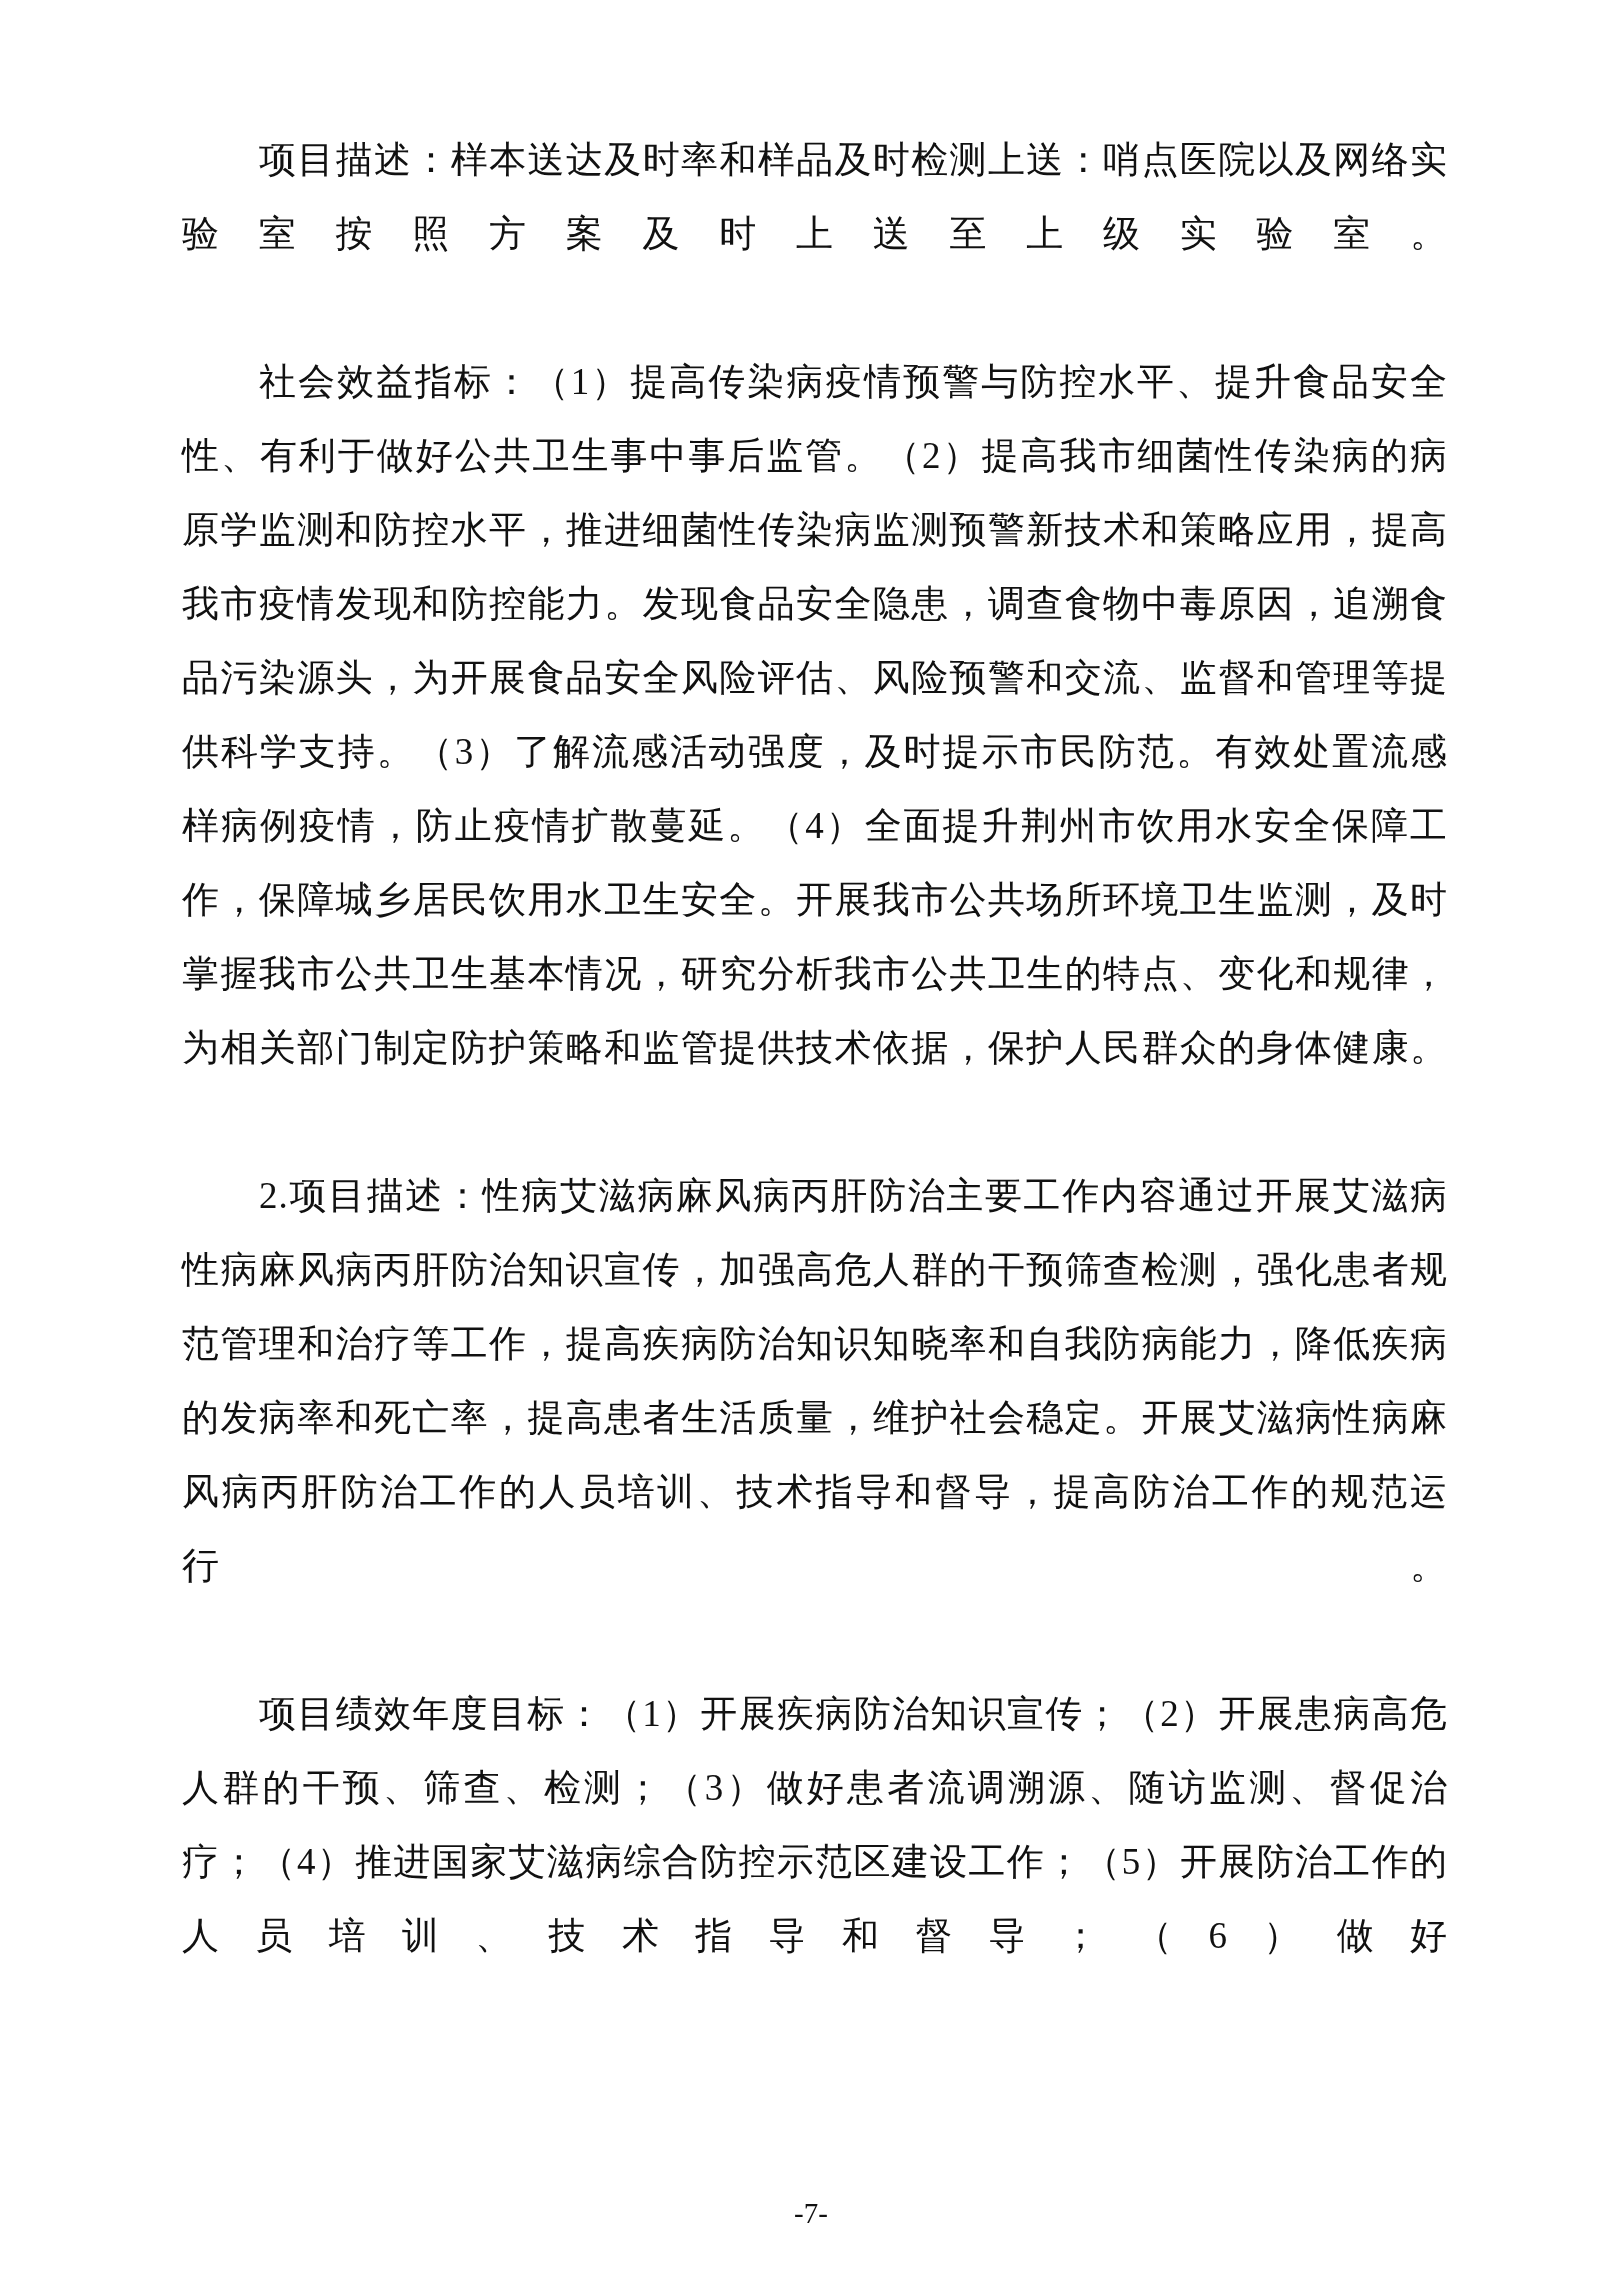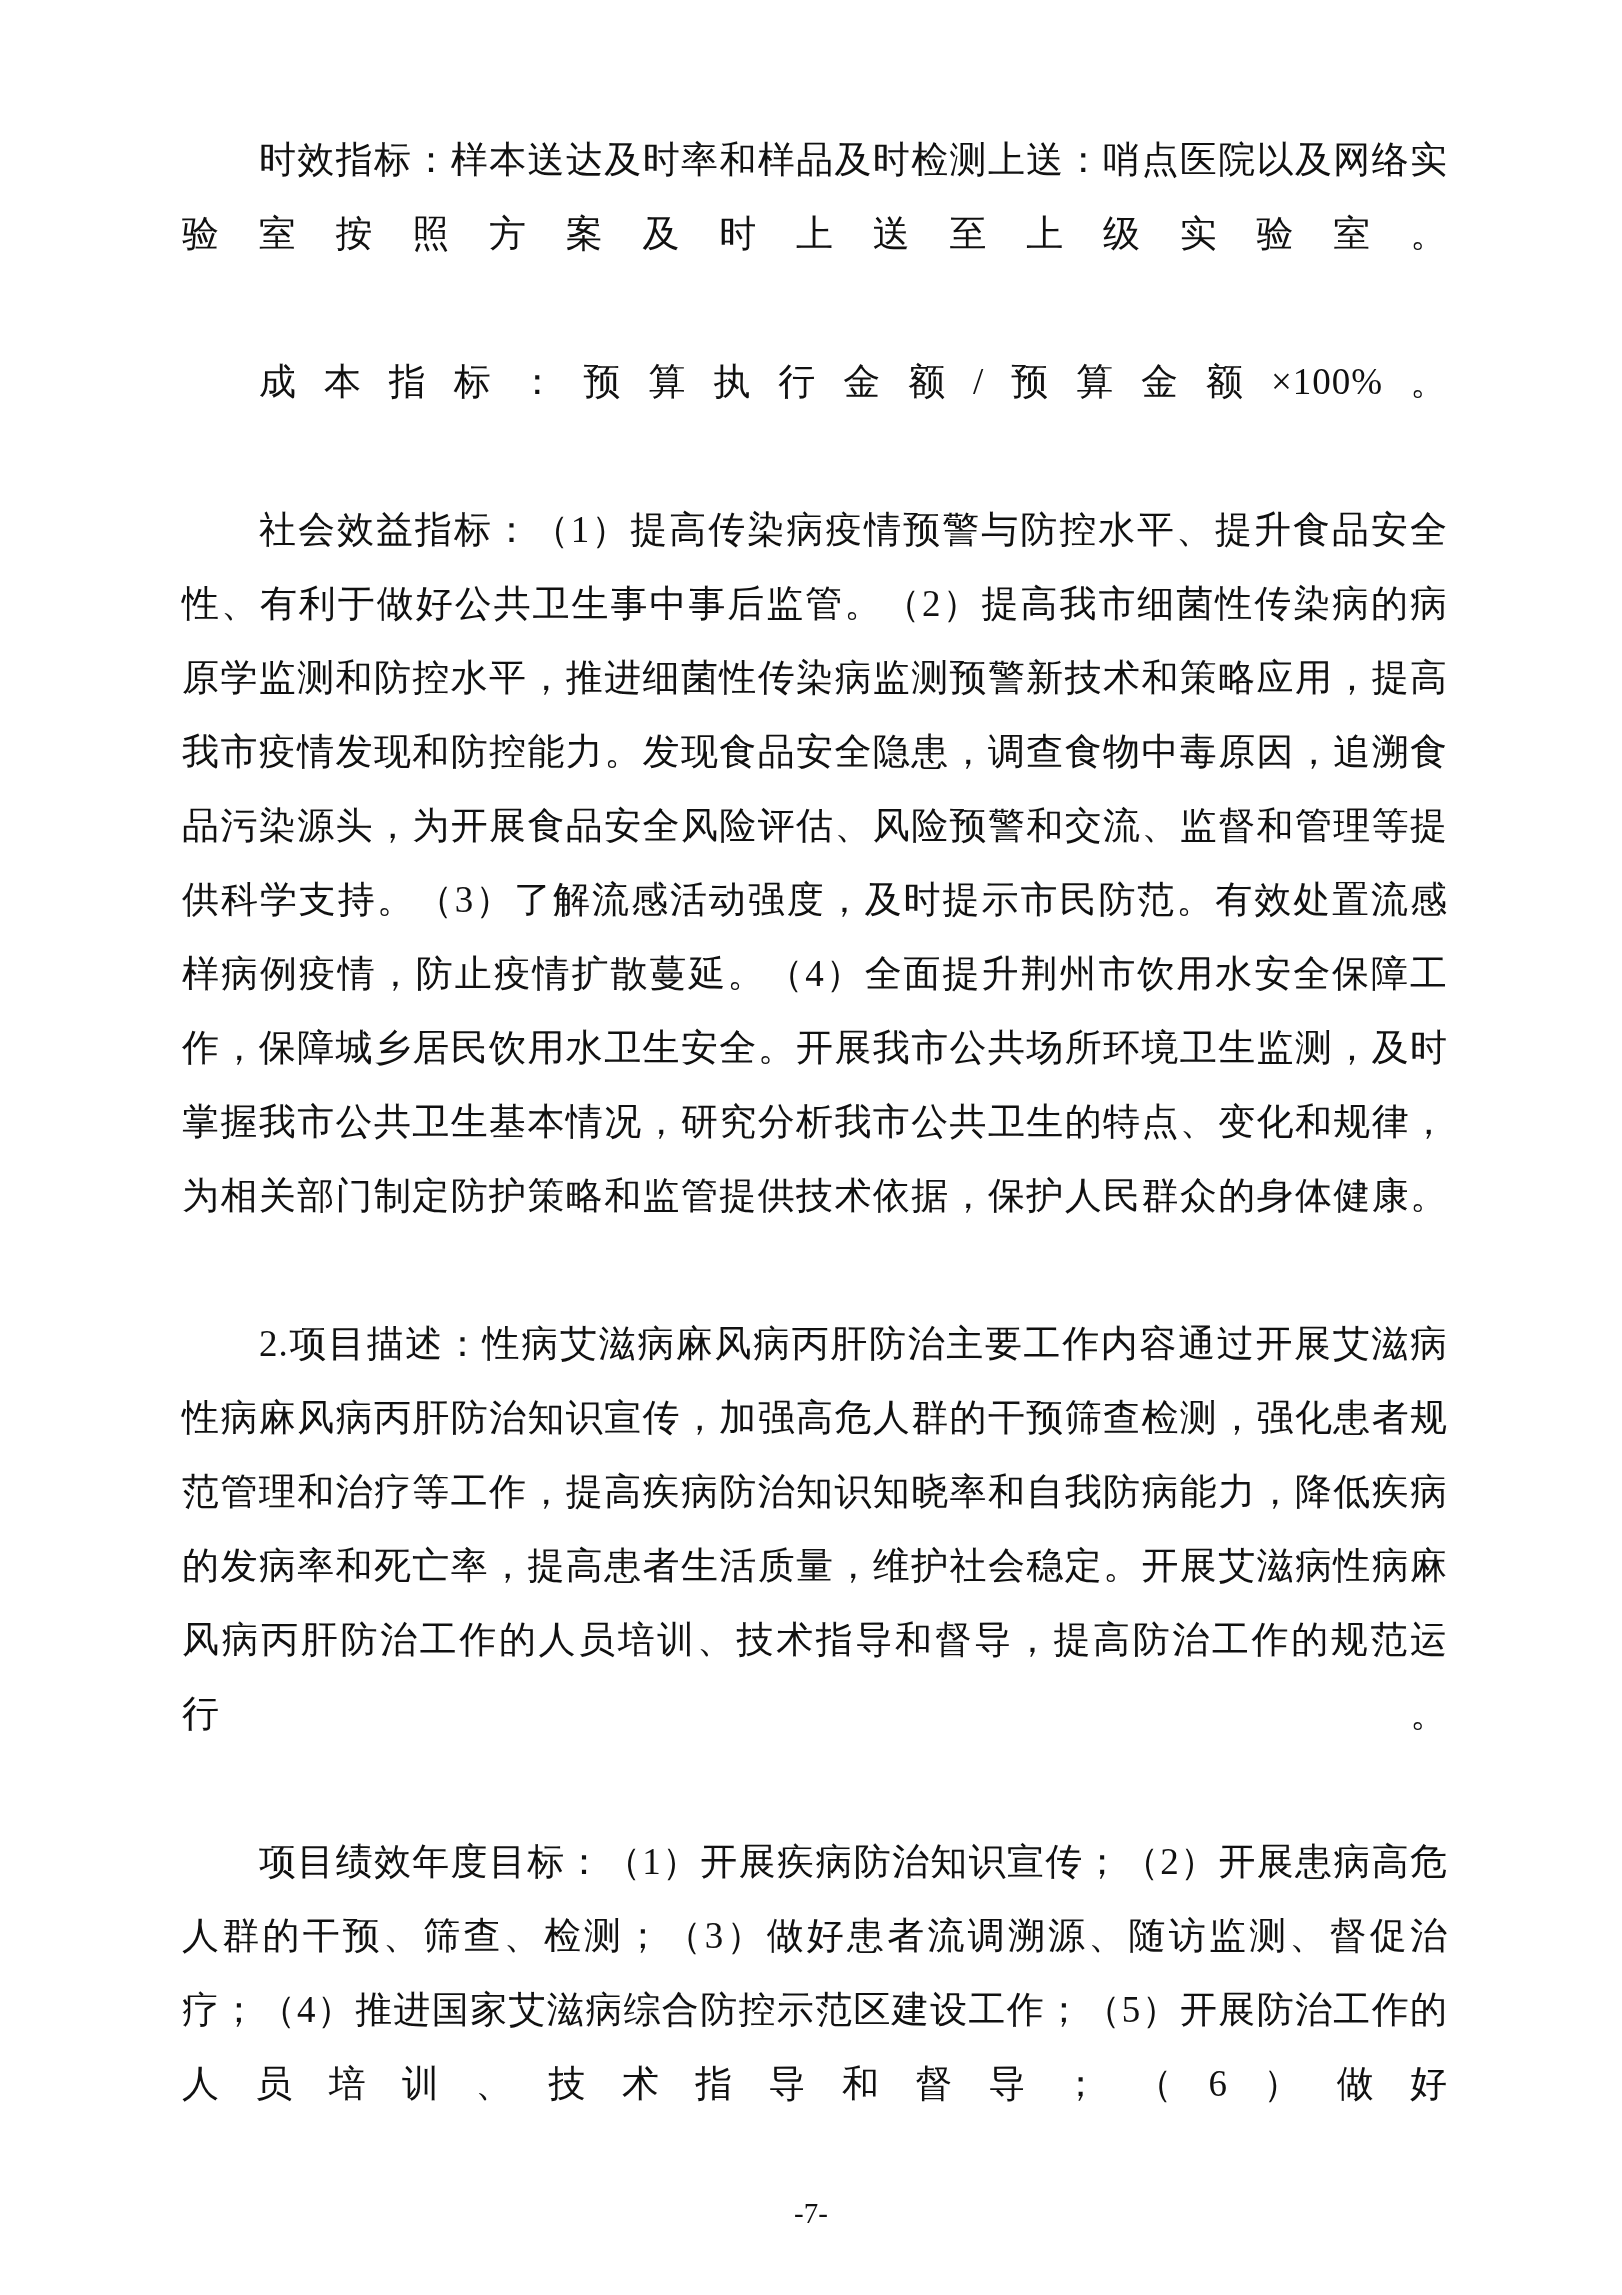--- a/index.html
+++ b/index.html
@@ -67,23 +67,22 @@
     letter-spacing: 0px;
   }
 </style>
 </head>
 <body>
 
 <div class="page">
 
   <div class="text-block">
 
-    <p class="para indent">时效指标：样本送达及时率和样品及时检测上送：哨点医院以及网络实验室按照方案及时上送至上级实验室。</p>
+    <p class="para indent">项目描述：样本送达及时率和样品及时检测上送：哨点医院以及网络实验室按照方案及时上送至上级实验室。</p>
 
-    <p class="para indent">成本指标：预算执行金额/预算金额×100%。</p>
 
     <p class="para indent">社会效益指标：（1）提高传染病疫情预警与防控水平、提升食品安全性、有利于做好公共卫生事中事后监管。（2）提高我市细菌性传染病的病原学监测和防控水平，推进细菌性传染病监测预警新技术和策略应用，提高我市疫情发现和防控能力。发现食品安全隐患，调查食物中毒原因，追溯食品污染源头，为开展食品安全风险评估、风险预警和交流、监督和管理等提供科学支持。（3）了解流感活动强度，及时提示市民防范。有效处置流感样病例疫情，防止疫情扩散蔓延。（4）全面提升荆州市饮用水安全保障工作，保障城乡居民饮用水卫生安全。开展我市公共场所环境卫生监测，及时掌握我市公共卫生基本情况，研究分析我市公共卫生的特点、变化和规律，为相关部门制定防护策略和监管提供技术依据，保护人民群众的身体健康。</p>
 
     <p class="para indent">2.项目描述：性病艾滋病麻风病丙肝防治主要工作内容通过开展艾滋病性病麻风病丙肝防治知识宣传，加强高危人群的干预筛查检测，强化患者规范管理和治疗等工作，提高疾病防治知识知晓率和自我防病能力，降低疾病的发病率和死亡率，提高患者生活质量，维护社会稳定。开展艾滋病性病麻风病丙肝防治工作的人员培训、技术指导和督导，提高防治工作的规范运行。</p>
 
     <p class="para indent">项目绩效年度目标：（1）开展疾病防治知识宣传；（2）开展患病高危人群的干预、筛查、检测；（3）做好患者流调溯源、随访监测、督促治疗；（4）推进国家艾滋病综合防控示范区建设工作；（5）开展防治工作的人员培训、技术指导和督导；（6）做好</p>
   </div>
 
   <div class="footer">-7-</div>
 

